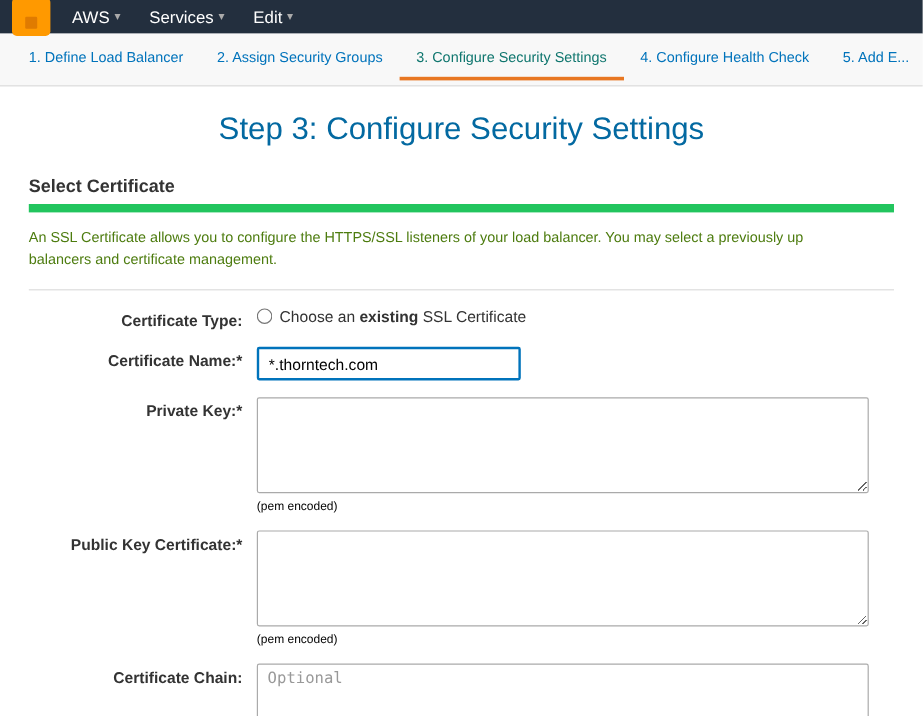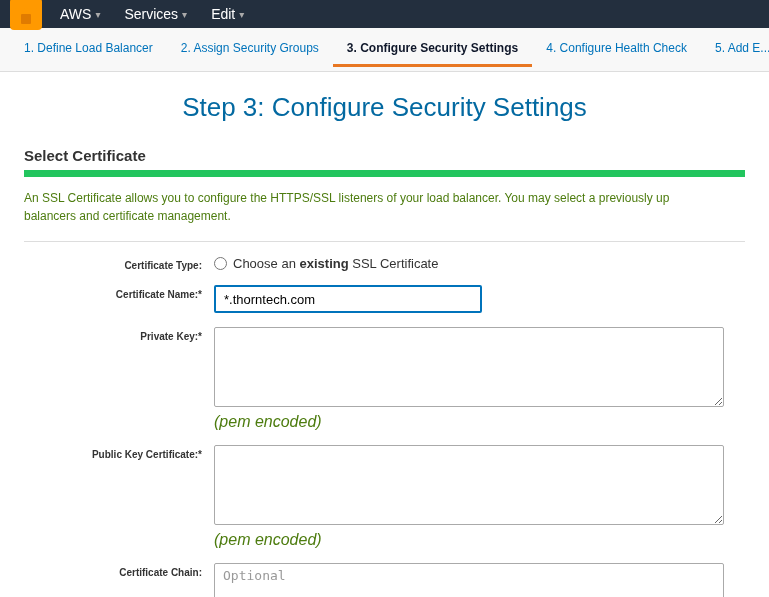--- a/index.html
+++ b/index.html
@@ -53,23 +53,23 @@
       align-items: center;
       padding: 0 14px;
       font-size: 12px;
       color: #0073bb;
       cursor: pointer;
       border-bottom: 3px solid transparent;
       white-space: nowrap;
       height: 100%;
     }
     .wizard-tab.active {
-      color: #0f172a;
+      color: #0f766e;
       border-bottom: 3px solid #e87722;
-      font-weight: bold;
+      font-weight: normal;
     }
 
     
     .main-content {
       padding: 20px 24px;
     }
     .page-title {
       font-size: 26px;
       font-weight: normal;
       color: #0369a1;
@@ -100,37 +100,37 @@
     .form-row {
       display: flex;
       align-items: flex-start;
       margin-bottom: 14px;
     }
     .form-label {
       width: 190px;
       text-align: right;
       padding-right: 12px;
       font-weight: bold;
-      font-size: 10px;
+      font-size: 13px;
       padding-top: 4px;
       flex-shrink: 0;
     }
     .form-control {
       flex: 1;
       max-width: 520px;
     }
 
     
     .radio-group { display: flex; flex-direction: column; gap: 4px; }
     .radio-item { display: flex; align-items: center; gap: 6px; font-size: 13px; cursor: pointer; }
     .radio-item input[type="radio"] { cursor: pointer; }
 
     
     .text-input {
-      width: 268px;
+      width: 220px;
       height: 28px;
       border: 2px solid #0073bb;
       padding: 3px 8px;
       font-size: 13px;
       outline: none;
       border-radius: 2px;
     }
 
     .textarea-input {
       width: 510px;
@@ -138,24 +138,23 @@
       border: 1px solid #aaa;
       padding: 4px 8px;
       font-size: 13px;
       outline: none;
       border-radius: 2px;
       resize: vertical;
     }
     .textarea-input::placeholder { color: #999; }
 
     .helper-text {
-      font-size: 16px;
-      color: #4d7c0f;
+      font-size: 10px;
+      color: #000000;
       margin-top: 3px;
-      font-style: italic;
     }
 
     
     .aws-cube {
       width: 28px;
       height: 28px;
     }
   </style>
 </head>
 <body>

